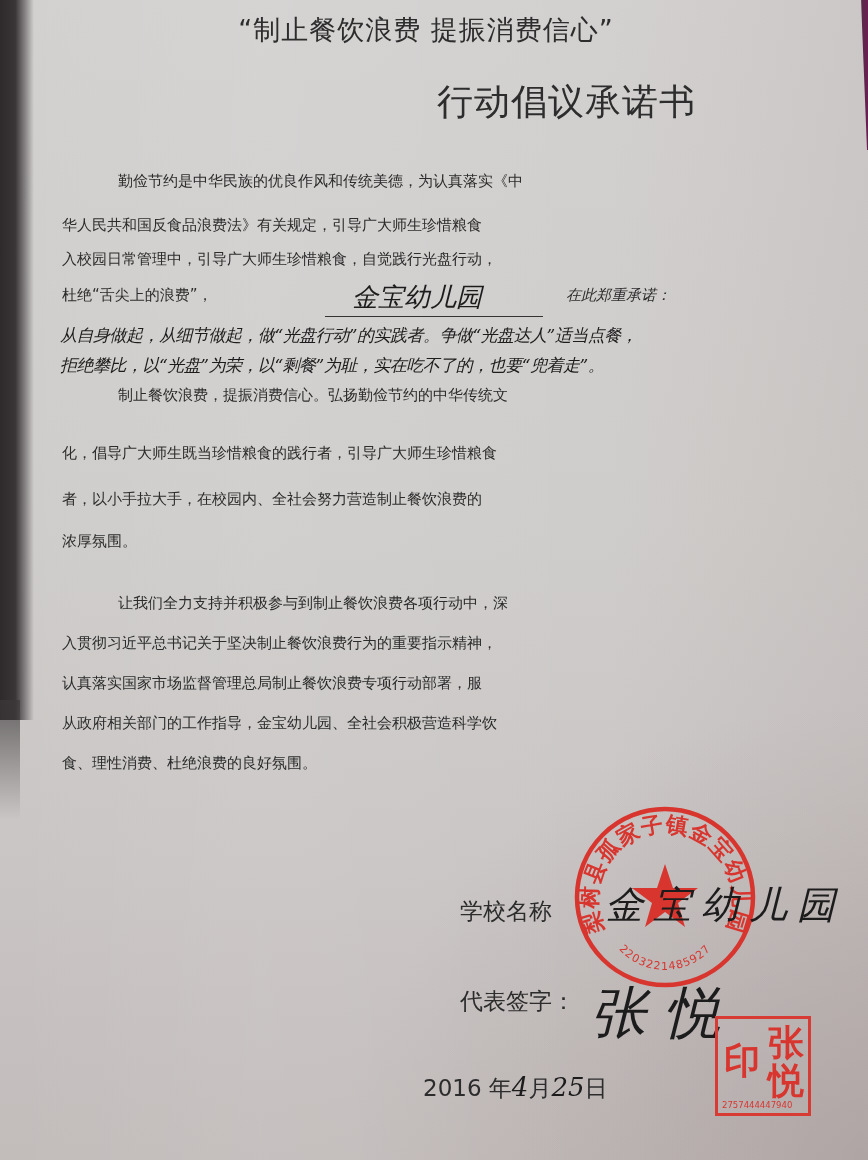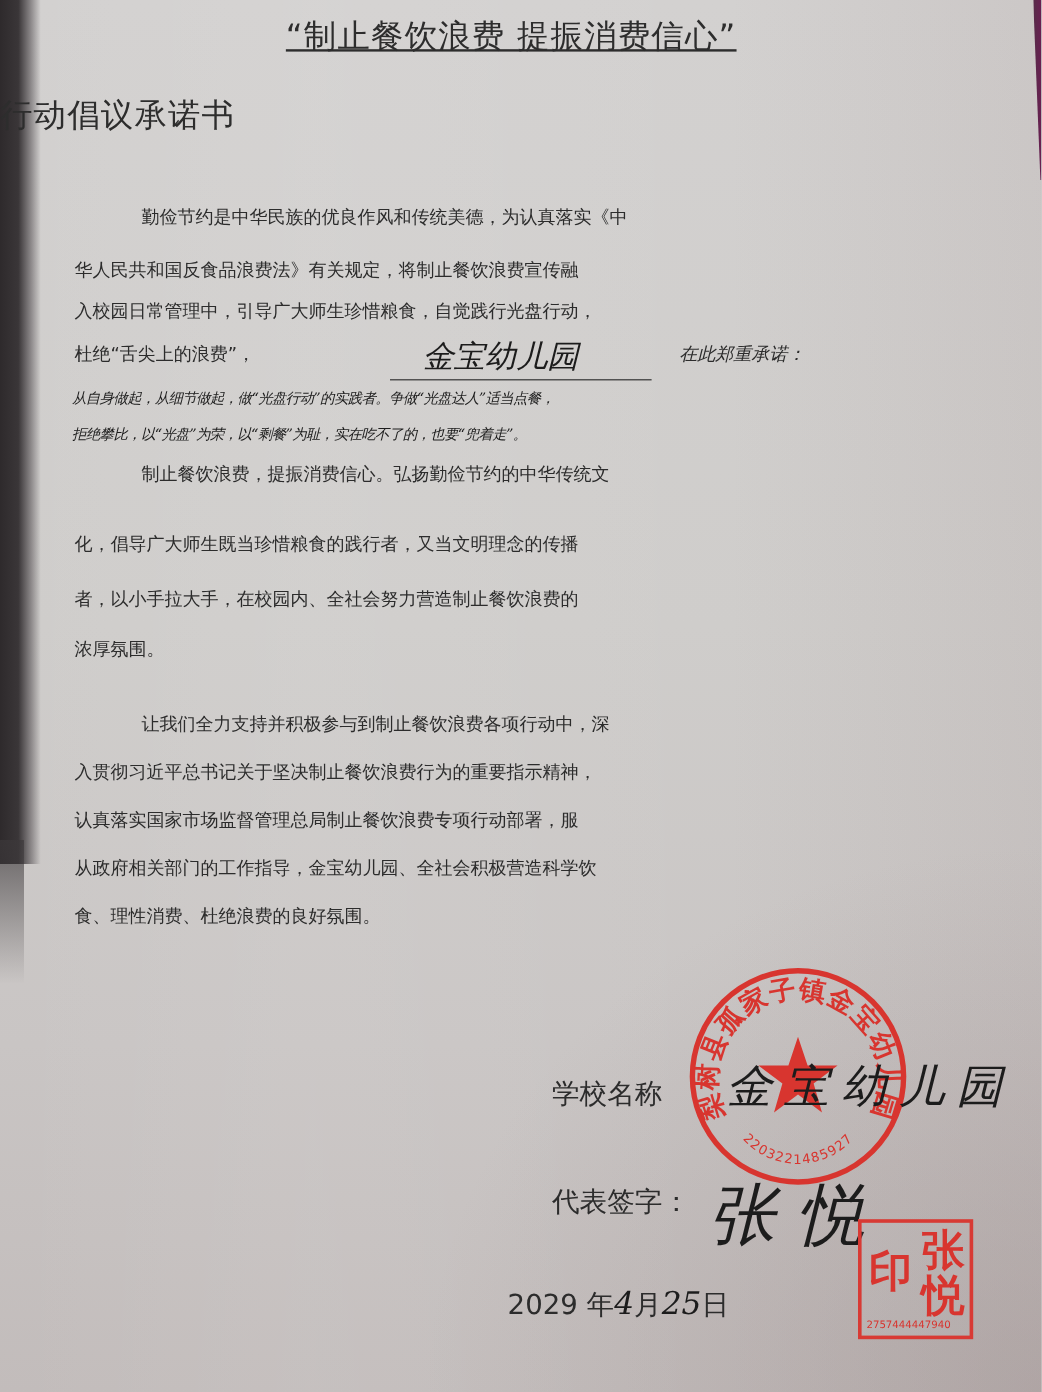--- a/index.html
+++ b/index.html
@@ -28,32 +28,32 @@
     background: linear-gradient(90deg, rgba(200,198,198,0) 0%, #5a2a4a 40%, #6a1e52 100%);
     clip-path: polygon(30% 0, 100% 0, 100% 100%, 90% 100%);
   }
   .bottom-shade {
     position: absolute; right: 0; bottom: 0; width: 520px; height: 460px;
     background: radial-gradient(ellipse at 100% 100%, rgba(150,135,135,0.35) 0%, rgba(150,135,135,0) 70%);
   }
 
   .title1 {
     position: absolute; top: 12px; left: 0; width: 852px; text-align: center;
-    font-size: 27px; letter-spacing: 1px; color: #2d2d2d; text-decoration: underline;
+    font-size: 27px; letter-spacing: 1px; color: #2d2d2d;
   }
   .title2 {
-    position: absolute; top: 78px; left: 0; width: 696px; text-align: left;
-    font-size: 27px; letter-spacing: 1px; color: #2d2d2d;
+    position: absolute; top: 78px; left: 0; width: 696px; text-align: right;
+    font-size: 36px; letter-spacing: 1px; color: #2d2d2d;
   }
   .p { position: absolute; left: 62px; width: 720px; font-size: 15px; color: #2c2c2c; white-space: nowrap; }
   .hand {
     font-family: "DejaVu Serif", "Liberation Serif", serif;
     font-style: italic; color: #1c1c1c;
   }
-  .hand-line { position: absolute; left: 60px; font-size: 12px; white-space: nowrap; letter-spacing: -0.5px; }
+  .hand-line { position: absolute; left: 60px; font-size: 17px; white-space: nowrap; letter-spacing: -0.5px; }
   .fill-blank {
     position: absolute; left: 325px; top: 284px; width: 218px; height: 32px;
     border-bottom: 1.5px solid #333;
   }
   .fill-text {
     position: absolute; left: 352px; top: 280px; font-size: 26px;
   }
 
   .label { position: absolute; font-size: 23px; color: #2c2c2c; white-space: nowrap; }
 
@@ -78,32 +78,32 @@
 <div class="paper"></div>
 <div class="bottom-shade"></div>
 <div class="left-shadow"></div>
 <div class="left-shadow-fade"></div>
 <div class="right-edge"></div>
 
 <div class="title1">“制止餐饮浪费  提振消费信心”</div>
 <div class="title2">行动倡议承诺书</div>
 
 <div class="p" style="top:172px; left:118px;">勤俭节约是中华民族的优良作风和传统美德，为认真落实《中</div>
-<div class="p" style="top:216px;">华人民共和国反食品浪费法》有关规定，将制止餐饮浪费宣传融</div>
+<div class="p" style="top:216px;">华人民共和国反食品浪费法》有关规定，引导广大师生珍惜粮食</div>
 <div class="p" style="top:250px;">入校园日常管理中，引导广大师生珍惜粮食，自觉践行光盘行动，</div>
 <div class="p" style="top:286px;">杜绝“舌尖上的浪费”，</div>
 <div class="fill-blank"></div>
 <div class="fill-text hand">金宝幼儿园</div>
 <div class="p" style="top:286px; left:566px; width:auto;font-style:italic;">在此郑重承诺：</div>
 
 <div class="hand hand-line" style="top:324px;">从自身做起，从细节做起，做“光盘行动”的实践者。争做“光盘达人”适当点餐，</div>
 <div class="hand hand-line" style="top:354px;">拒绝攀比，以“光盘”为荣，以“剩餐”为耻，实在吃不了的，也要“兜着走”。</div>
 
 <div class="p" style="top:386px; left:118px;font-family:Liberation Mono, monospace;">制止餐饮浪费，提振消费信心。弘扬勤俭节约的中华传统文</div>
-<div class="p" style="top:444px;">化，倡导广大师生既当珍惜粮食的践行者，又当文明理念的传播</div>
+<div class="p" style="top:444px;">化，倡导广大师生既当珍惜粮食的践行者，引导广大师生珍惜粮食</div>
 <div class="p" style="top:490px;">者，以小手拉大手，在校园内、全社会努力营造制止餐饮浪费的</div>
 <div class="p" style="top:532px;">浓厚氛围。</div>
 
 <div class="p" style="top:594px; left:118px;">让我们全力支持并积极参与到制止餐饮浪费各项行动中，深</div>
 <div class="p" style="top:634px;">入贯彻习近平总书记关于坚决制止餐饮浪费行为的重要指示精神，</div>
 <div class="p" style="top:674px;">认真落实国家市场监督管理总局制止餐饮浪费专项行动部署，服</div>
 <div class="p" style="top:714px;">从政府相关部门的工作指导，金宝幼儿园、全社会积极营造科学饮</div>
 <div class="p" style="top:754px;">食、理性消费、杜绝浪费的良好氛围。</div>
 
 <div class="label" style="left:460px; top:896px;">学校名称</div>
@@ -130,14 +130,14 @@
 <div class="sig-person hand">张悦</div>
 
 <div class="seal-square">
   <span class="ch" style="left:50px; top:6px;">张</span>
   <span class="ch" style="left:50px; top:44px;">悦</span>
   <span class="ch" style="left:6px; top:24px;">印</span>
   <span class="num">2757444447940</span>
 </div>
 
 <div class="label" style="left:423px; top:1072px;">
-  <span>2029 年</span><span class="date-hand">4</span><span>月</span><span class="date-hand">25</span><span>日</span>
+  <span>2016 年</span><span class="date-hand">4</span><span>月</span><span class="date-hand">25</span><span>日</span>
 </div>
 
 </body></html>

